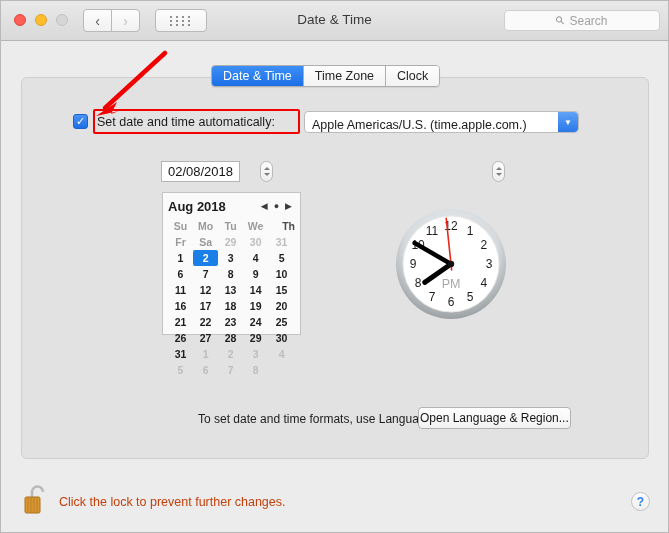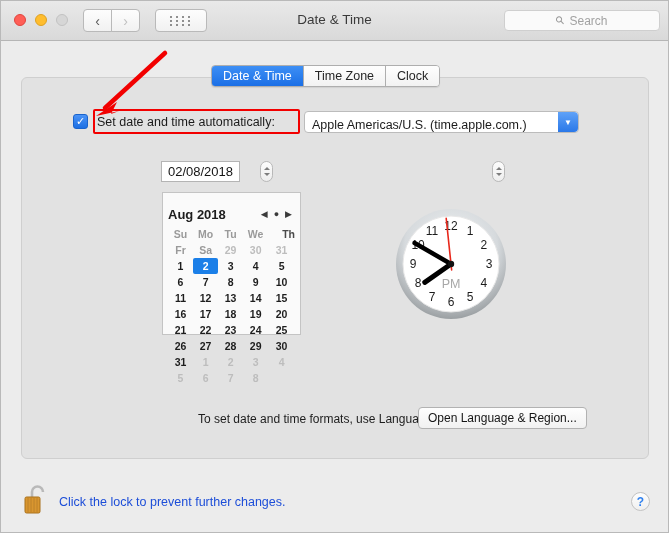--- a/index.html
+++ b/index.html
@@ -173,21 +173,21 @@
   .stepper .dn { border-top: 3.5px solid #7d7d7d; }
   #date-stepper { left: 259px; top: 160px; }
   #time-stepper { left: 491px; top: 160px; }
 
   
   #calendar {
     position: absolute; left: 161px; top: 191px;
     width: 139px; height: 143px;
     background: #fafafa;
     border: 1px solid #c4c4c4;
-    padding: 12px 5px;
+    padding: 4px 5px;
   }
   #cal-head { display: flex; align-items: center; height: 19px; }
   #cal-month {
     font-size: 13px; font-weight: bold; color: #1d1d1d; flex: 1;
   }
   #cal-nav { display: flex; align-items: center; gap: 6px; padding-right: 3px; }
   #cal-nav span { font-size: 9px; color: #3a3a3a; line-height: 1; }
   #cal-grid {
     display: grid;
     grid-template-columns: repeat(5, 1fr);
@@ -208,32 +208,32 @@
   
   #clock-wrap { position: absolute; left: 393px; top: 203px; width: 115px; height: 118px; }
 
   
   #note {
     position: absolute; left: 197px; top: 411px;
     font-size: 12px; color: #1d1d1d;
   }
   #openlang {
     position: absolute; left: 417px; top: 406px;
-    height: 22px; padding: 0 9px;
+    height: 22px; padding: 0 1px;
     background: linear-gradient(to bottom, #fefefe, #f1f1f1);
     border: 1px solid #b2b2b2; border-radius: 4px;
     display: flex; align-items: center;
     font-size: 12px; color: #151515;
   }
 
   
   #lock { position: absolute; left: 22px; top: 481px; width: 28px; height: 34px; }
   #lock-text {
     position: absolute; left: 58px; top: 494px;
-    font-size: 12.5px; color: #1d4ed8;
+    font-size: 12.5px; color: #c2410c;
   }
   #help-btn {
     position: absolute; right: 18px; top: 491px;
     width: 19px; height: 19px; border-radius: 50%;
     border: 1px solid #c2c2c2;
     background: linear-gradient(to bottom, #fdfdfd, #f0f0f0);
     color: #2f80ef; font-size: 12px; font-weight: bold;
     display: flex; align-items: center; justify-content: center;
   }
 

